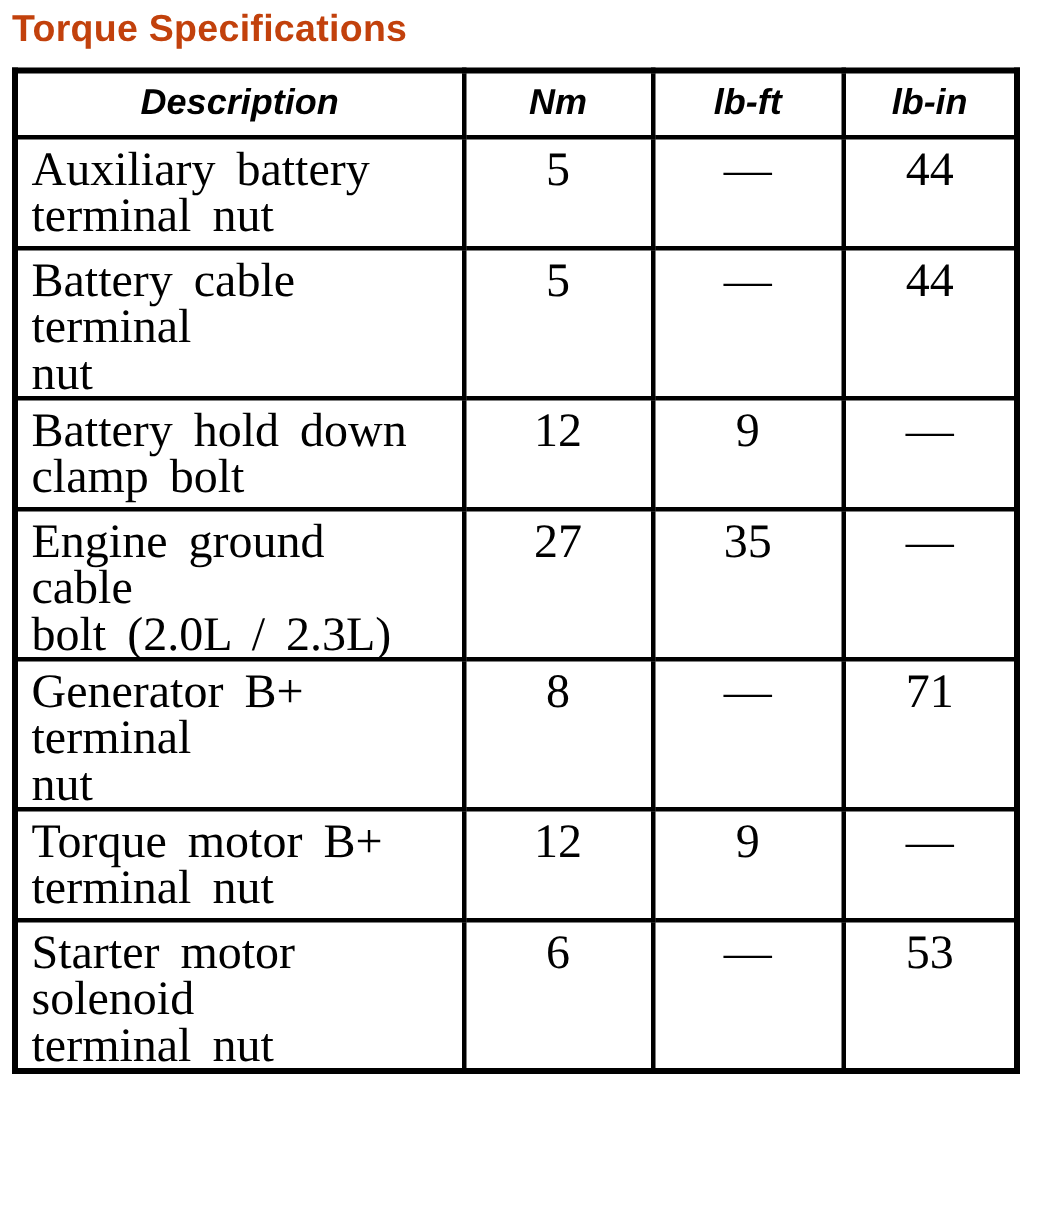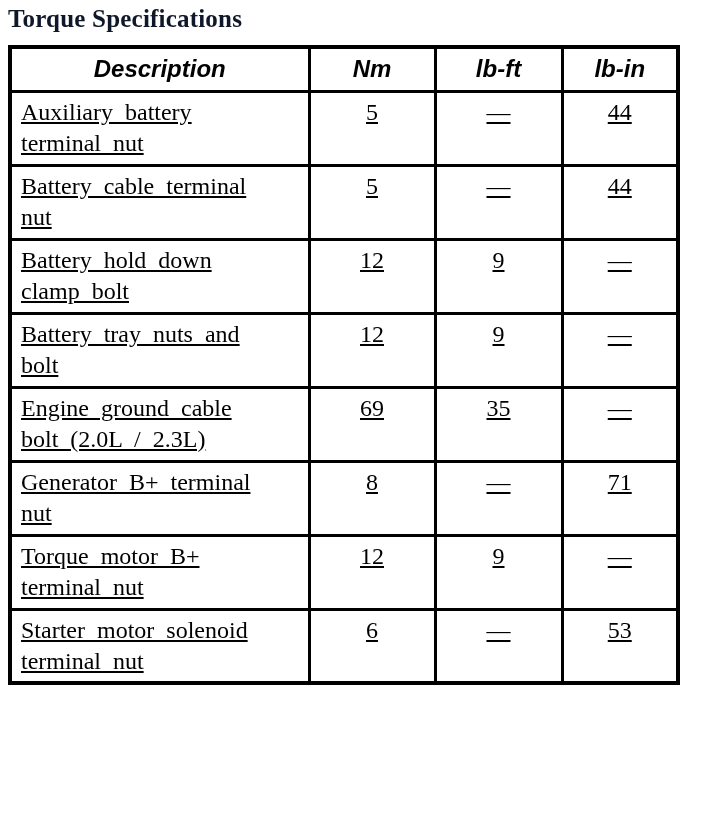--- a/index.html
+++ b/index.html
@@ -11,27 +11,27 @@
     width: 704px;
     height: 820px;
     overflow: hidden;
     color: #000000;
     font-family: "Liberation Serif", "DejaVu Serif", serif;
   }
   .page {
     padding: 2px 0 0 8px;
   }
   .doc-title {
-    font-family: Liberation Serif, serif;
+    font-family: Liberation Sans, sans-serif;
     font-weight: bold;
     font-size: 25px;
     line-height: 30px;
     margin: 2px 0 11px 0;
     letter-spacing: 0.2px;
-    color: #0f172a;
+    color: #c2410c;
   }
   table.torque-table {
     border-collapse: collapse;
     table-layout: fixed;
     width: 668px;
     border: 4px solid #000000;
   }
   table.torque-table th,
   table.torque-table td {
     border: 3px solid #000000;
@@ -46,24 +46,23 @@
     text-align: center;
     vertical-align: middle;
     padding: 0;
     border-bottom: 4px solid #000000;
     font-style: italic;
   }
   tbody tr.two-line { height: 74px; }
   tbody tr.one-line { height: 46px; }
   tbody td {
     vertical-align: top;
-    font-size: 24px;
+    font-size: 32px;
     line-height: 31px;
     padding: 4px 0 0 0;
-    text-decoration: underline;
   }
   td.desc {
     text-align: left;
     padding-left: 9px;
     padding-right: 10px;
     word-spacing: 6px;
     white-space: pre-line;
   }
   td.num {
     text-align: center;
@@ -107,30 +106,23 @@
         <td class="num">44</td>
       </tr>
       <tr class="two-line">
         <td class="desc">Battery hold down
 clamp bolt</td>
         <td class="num">12</td>
         <td class="num">9</td>
         <td class="num">—</td>
       </tr>
       <tr class="two-line">
-        <td class="desc">Battery tray nuts and
-bolt</td>
-        <td class="num">12</td>
-        <td class="num">9</td>
-        <td class="num">—</td>
-      </tr>
-      <tr class="two-line">
         <td class="desc">Engine ground cable
 bolt (2.0L / 2.3L)</td>
-        <td class="num">69</td>
+        <td class="num">27</td>
         <td class="num">35</td>
         <td class="num">—</td>
       </tr>
       <tr class="two-line">
         <td class="desc">Generator B+ terminal
 nut</td>
         <td class="num">8</td>
         <td class="num">—</td>
         <td class="num">71</td>
       </tr>

